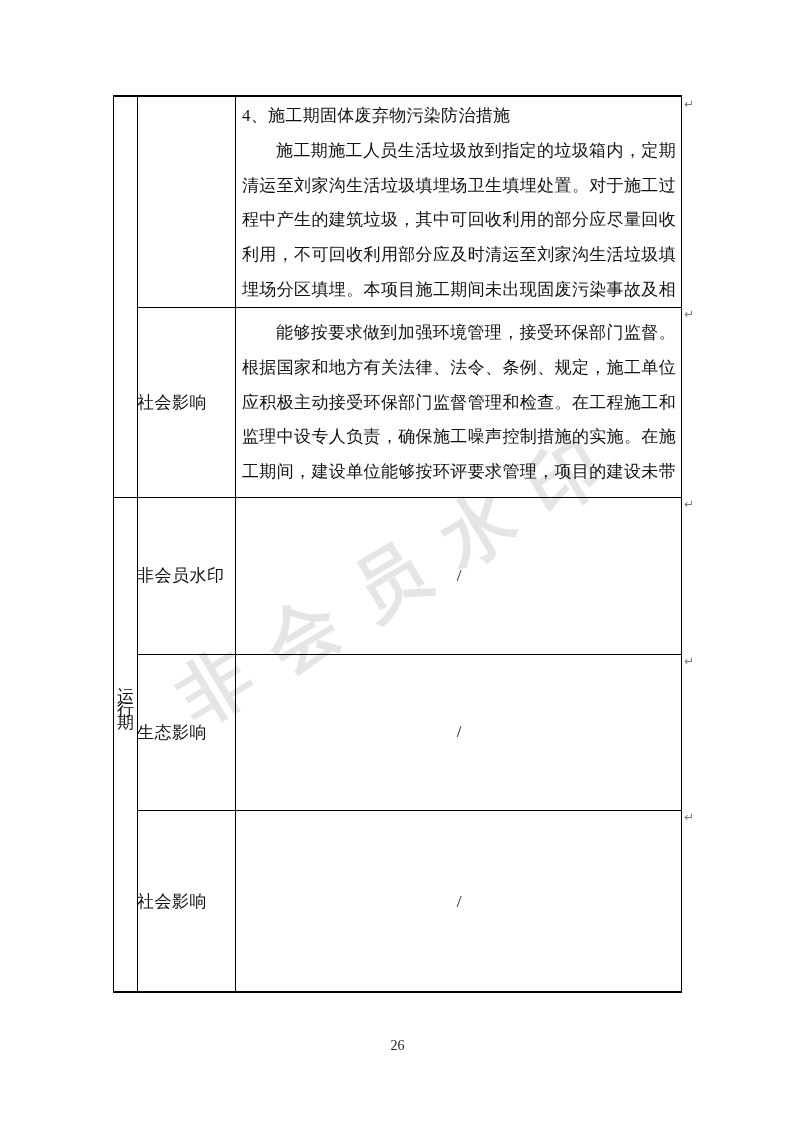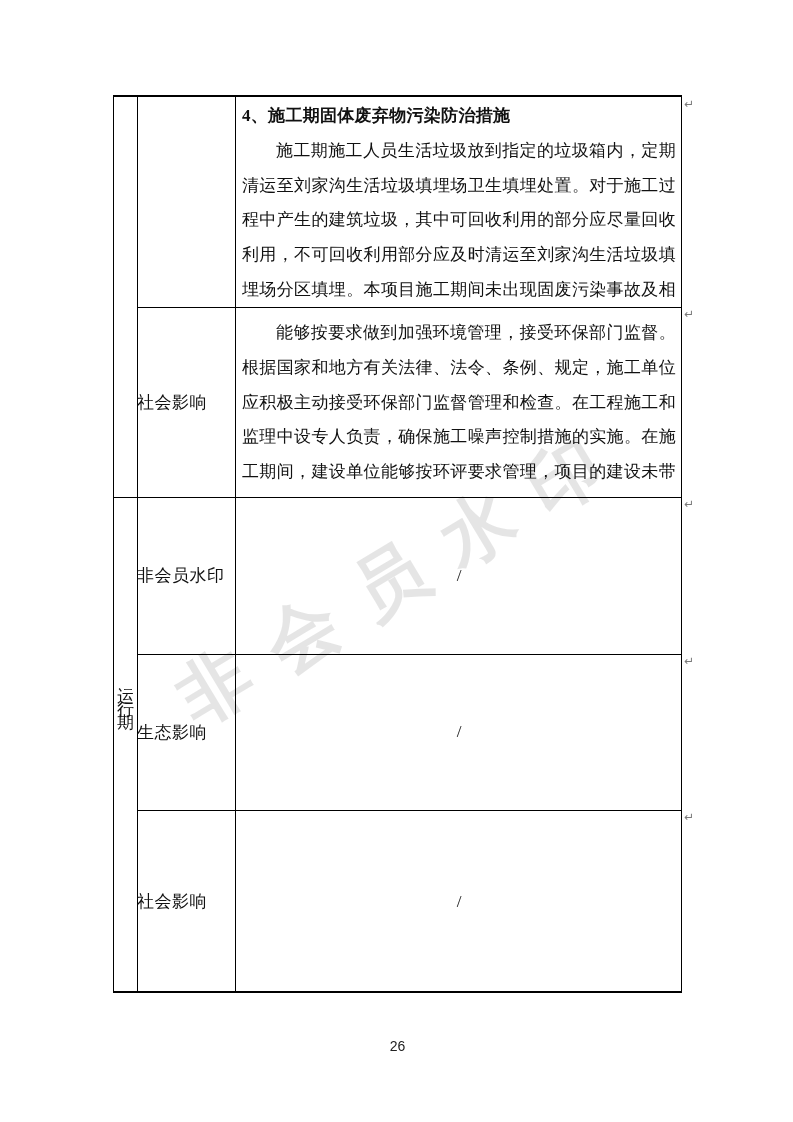--- a/index.html
+++ b/index.html
@@ -47,21 +47,21 @@
     overflow:hidden;
   }
   .content-cell{
     padding:0 7px;
     font-size:17px;
     line-height:34.8px;
     text-align:justify;
     letter-spacing:0.3px;
   }
   .content-cell .heading{
-    font-weight:bold;
+    font-weight:normal;
     margin:0;
     padding-top:2px;
     text-align:left;
     white-space:nowrap;
   }
   .content-cell p.body{
     margin:0;
     text-indent:2em;
   }
   .pad-top{padding-top:9px;}
@@ -95,21 +95,21 @@
     font-family:"DejaVu Sans", sans-serif;
   }
   
   .page-number{
     position:absolute;
     left:113px;top:1038px;
     width:569px;
     text-align:center;
     font-size:14px;
     color:#222;
-    font-family:Liberation Sans, sans-serif;
+    font-family:Liberation Serif, serif;
     z-index:1;
   }
 </style>
 </head>
 <body>
 
 <div class="page">
 
   <div class="watermark">非会员水印</div>
 

